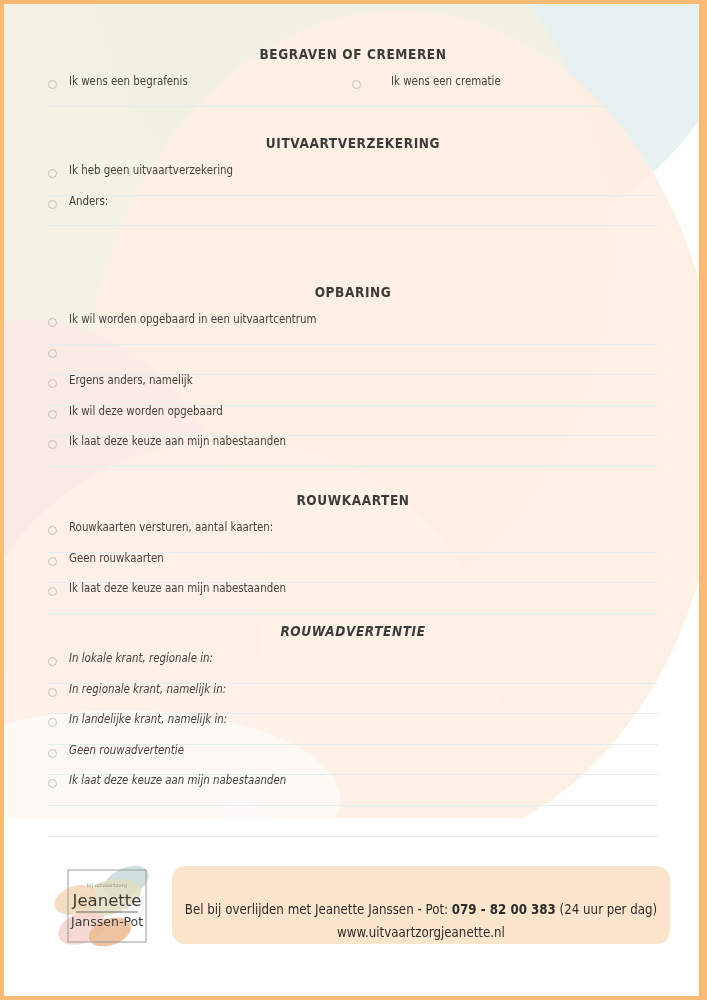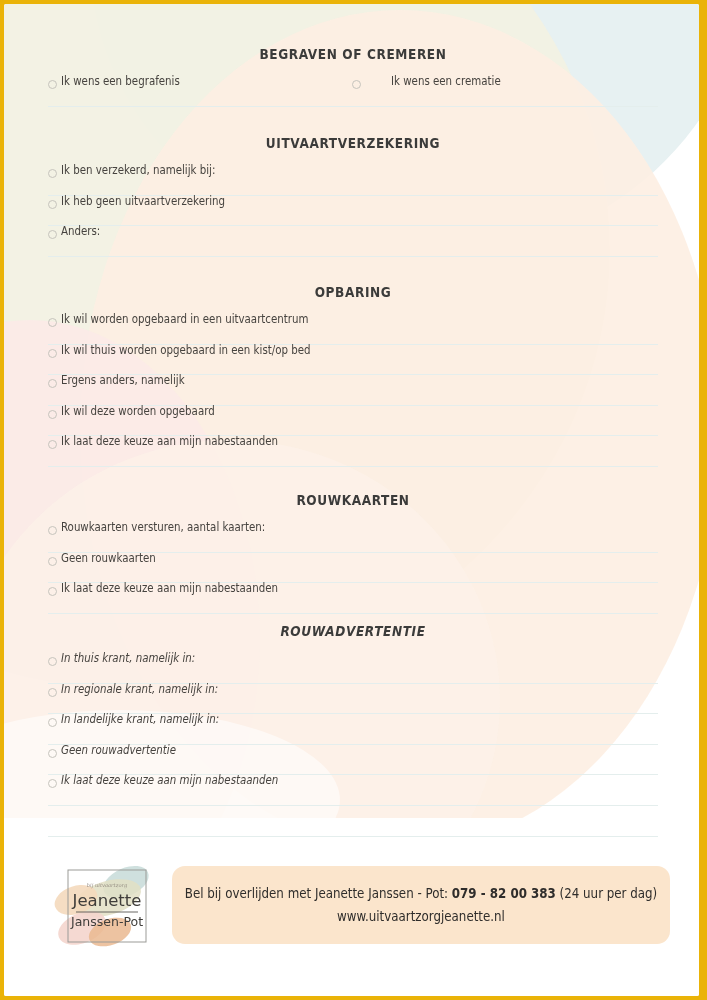--- a/index.html
+++ b/index.html
@@ -11,21 +11,21 @@
   body {
     font-family: "Liberation Sans", sans-serif;
     -webkit-font-smoothing: antialiased;
   }
 
   #page {
     position: relative;
     width: 707px;
     height: 1000px;
     overflow: hidden;
-    background: #eab308;
+    background: #fdba74;
   }
 
   
   #bg {
     position: absolute;
     inset: 0;
     overflow: hidden;
     pointer-events: none;
     z-index: 0;
   }
@@ -73,21 +73,21 @@
     flex: 0 0 auto;
     margin-top: 4px;
     box-sizing: border-box;
   }
 
   .option-label {
     font-family: "DejaVu Sans Condensed", "Liberation Sans Narrow", "Liberation Sans", sans-serif;
     font-size: 11.4px;
     color: #46433f;
     line-height: 1;
-    margin-left: 4px;
+    margin-left: 12px;
     white-space: nowrap;
   }
 
   
   .option-row.split { display: block; }
   .option-row.split .cell {
     position: absolute;
     top: 0;
     display: flex;
     align-items: flex-start;
@@ -124,21 +124,21 @@
     position: absolute;
     left: 172px;
     top: 10px;
     width: 498px;
     height: 78px;
     background: #fbe5cc;
     border-radius: 13px;
     display: flex;
     flex-direction: column;
     align-items: center;
-    justify-content: center;
+    justify-content: flex-end;
   }
   .banner-line {
     font-family: "DejaVu Sans Condensed", "Liberation Sans Narrow", "Liberation Sans", sans-serif;
     font-size: 13.2px;
     color: #2f2d2b;
     line-height: 1.75;
     white-space: nowrap;
   }
   .banner-line b { font-weight: bold; }
 </style>
@@ -186,41 +186,36 @@
           <span class="radio"></span>
           <span class="option-label">Ik wens een crematie</span>
         </div>
       </div>
     </div>
 
     <div class="section" style="top:135px;">
       <div class="section-title">UITVAARTVERZEKERING</div>
       <div class="option-row">
         <span class="radio"></span>
-        <span class="option-label">Ik ben verzekerd, namelijk bij:</span>
-      </div>
-      <div class="option-row">
-        <span class="radio"></span>
         <span class="option-label">Ik heb geen uitvaartverzekering</span>
       </div>
       <div class="option-row">
         <span class="radio"></span>
         <span class="option-label">Anders:</span>
       </div>
     </div>
 
     <div class="section" style="top:284px;">
       <div class="section-title">OPBARING</div>
       <div class="option-row">
         <span class="radio"></span>
         <span class="option-label">Ik wil worden opgebaard in een uitvaartcentrum</span>
       </div>
       <div class="option-row">
         <span class="radio"></span>
-        <span class="option-label">Ik wil thuis worden opgebaard in een kist/op bed</span>
       </div>
       <div class="option-row">
         <span class="radio"></span>
         <span class="option-label">Ergens anders, namelijk</span>
       </div>
       <div class="option-row">
         <span class="radio"></span>
         <span class="option-label">Ik wil deze worden opgebaard</span>
       </div>
       <div class="option-row">
@@ -242,21 +237,21 @@
       <div class="option-row">
         <span class="radio"></span>
         <span class="option-label">Ik laat deze keuze aan mijn nabestaanden</span>
       </div>
     </div>
 
     <div class="section" style="top:623px;font-style:italic;">
       <div class="section-title">ROUWADVERTENTIE</div>
       <div class="option-row">
         <span class="radio"></span>
-        <span class="option-label">In thuis krant, namelijk in:</span>
+        <span class="option-label">In lokale krant, regionale in:</span>
       </div>
       <div class="option-row">
         <span class="radio"></span>
         <span class="option-label">In regionale krant, namelijk in:</span>
       </div>
       <div class="option-row">
         <span class="radio"></span>
         <span class="option-label">In landelijke krant, namelijk in:</span>
       </div>
       <div class="option-row">

